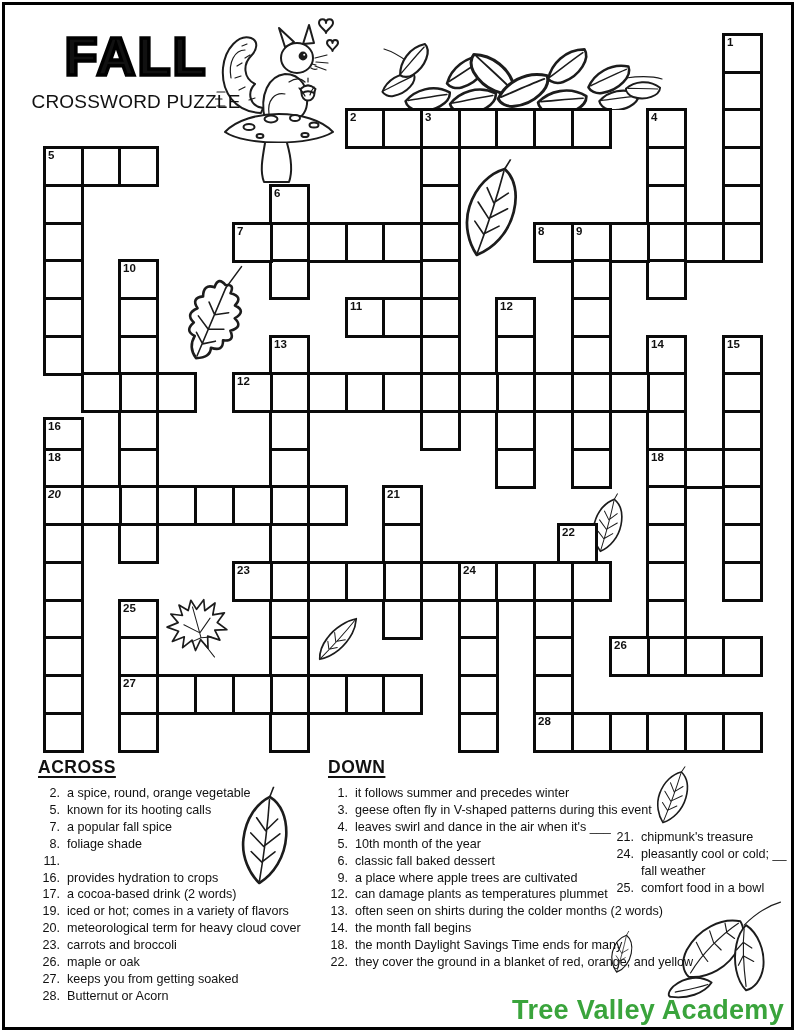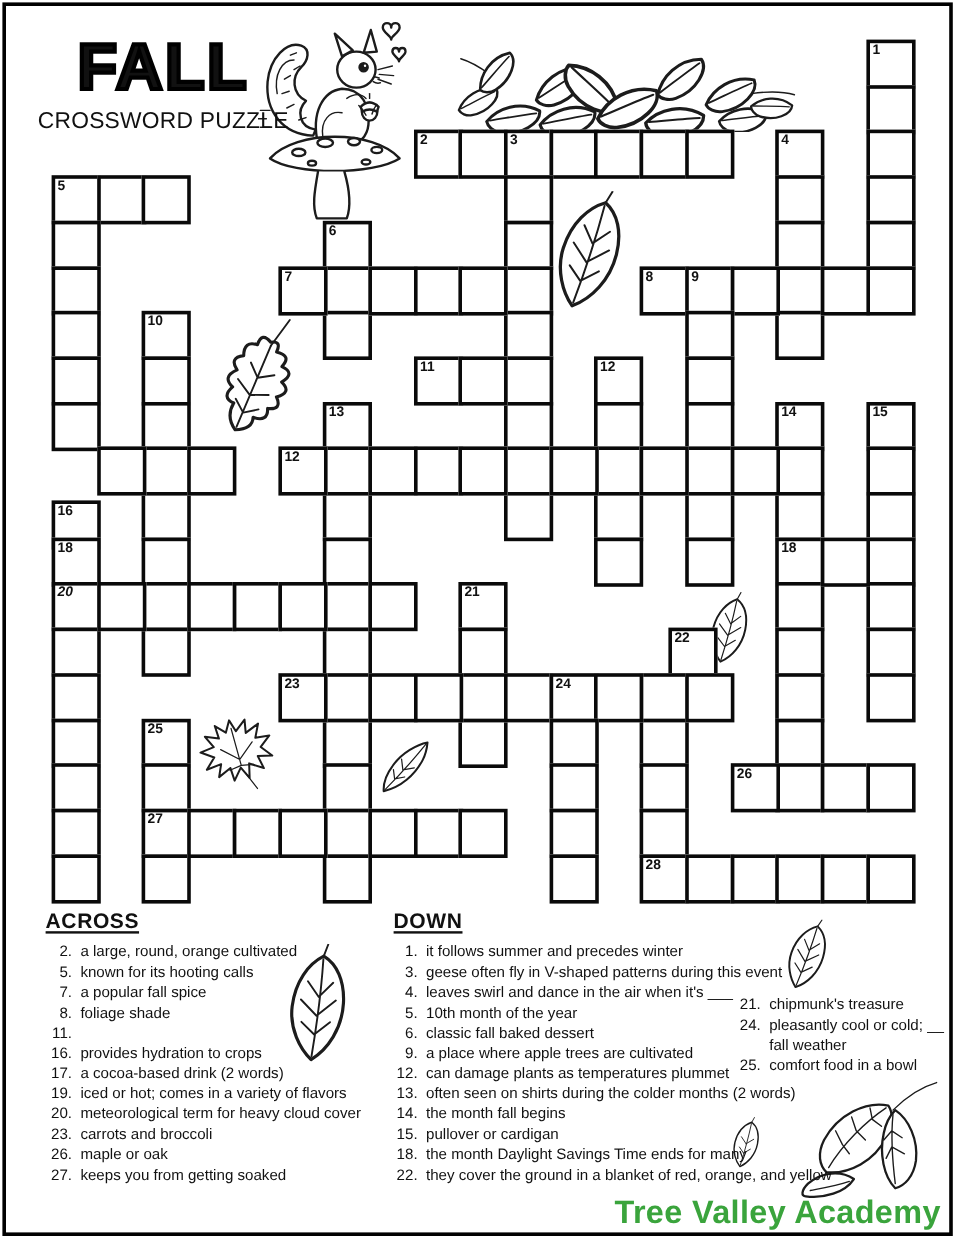--- a/index.html
+++ b/index.html
@@ -398,21 +398,21 @@
   <path class="ln" d="M56,86 C44,78 28,80 16,90 C10,96 10,101 14,101 C30,103 48,98 56,86 Z"></path>
   <path class="vn" d="M52,88 C40,92 28,94 18,96"></path>
 </svg>
 </div>
 
 <div class="clues" id="clues-across">
   <div class="clue-h">ACROSS</div>
   <div>
       <div class="clue">
         <span class="n">2.</span>
-        <span class="t">a large, round, orange cultivated</span>
+        <span class="t">a spice, round, orange vegetable</span>
       </div>
       <div class="clue">
         <span class="n">5.</span>
         <span class="t">known for its hooting calls</span>
       </div>
       <div class="clue">
         <span class="n">7.</span>
         <span class="t">a popular fall spice</span>
       </div>
       <div class="clue">
@@ -442,20 +442,24 @@
         <span class="n">23.</span>
         <span class="t">carrots and broccoli</span>
       </div>
       <div class="clue">
         <span class="n">26.</span>
         <span class="t">maple or oak</span>
       </div>
       <div class="clue">
         <span class="n">27.</span>
         <span class="t">keeps you from getting soaked</span>
+      </div>
+      <div class="clue">
+        <span class="n">28.</span>
+        <span class="t">Butternut or Acorn</span>
       </div>
     </div>
 </div>
 
 <div class="clues" id="clues-down">
   <div class="clue-h">DOWN</div>
   <div>
       <div class="clue">
         <span class="n">1.</span>
         <span class="t">it follows summer and precedes winter</span>
@@ -486,24 +490,20 @@
       </div>
       <div class="clue">
         <span class="n">13.</span>
         <span class="t">often seen on shirts during the colder months (2 words)</span>
       </div>
       <div class="clue">
         <span class="n">14.</span>
         <span class="t">the month fall begins</span>
       </div>
       <div class="clue">
-        <span class="n">15.</span>
-        <span class="t">pullover or cardigan</span>
-      </div>
-      <div class="clue">
         <span class="n">18.</span>
         <span class="t">the month Daylight Savings Time ends for many</span>
       </div>
       <div class="clue">
         <span class="n">22.</span>
         <span class="t">they cover the ground in a blanket of red, orange, and yellow</span>
       </div>
     </div>
 </div>
 

